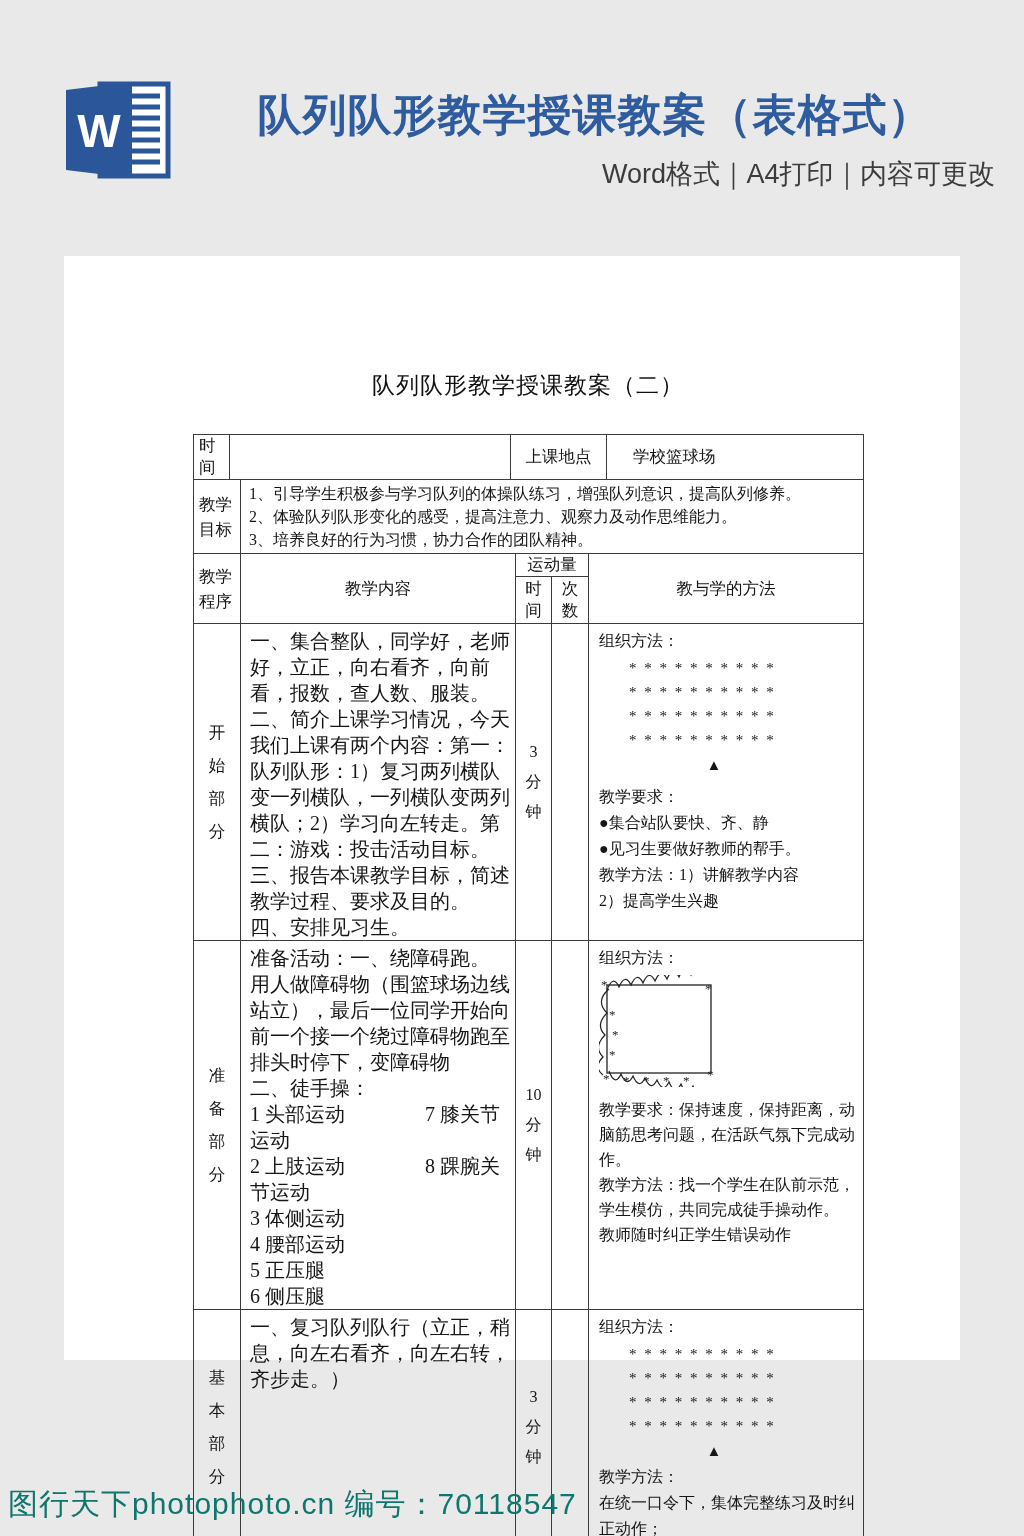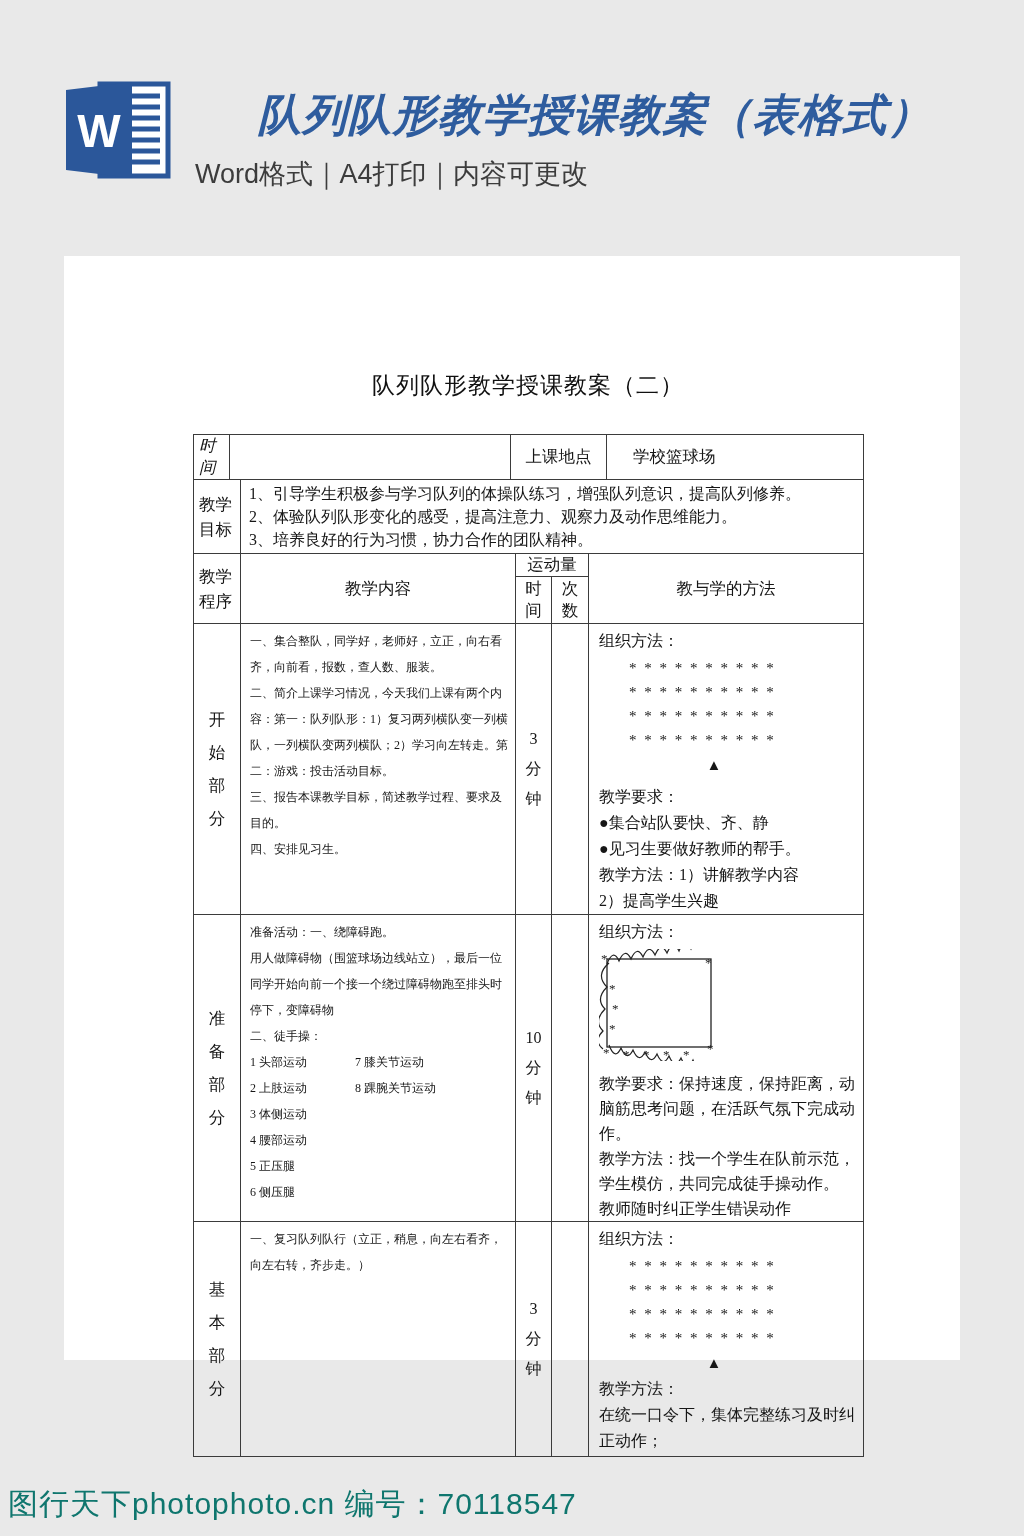--- a/index.html
+++ b/index.html
@@ -6,49 +6,49 @@
   body {
     width:1024px; height:1536px; position:relative;
     background:#e9e9e9; overflow:hidden;
     font-family:"Liberation Serif", serif;
   }
   
   .word-icon {position:absolute; left:58px; top:80px;}
   .banner-title {
     position:absolute; left:195px; top:86px; width:800px; text-align:center;
     font-family:"Liberation Sans", sans-serif; font-weight:bold;
-    font-size:44px; color:#2e5c9e; letter-spacing:1px; white-space:nowrap;font-style:italic;
+    font-size:44px; color:#2e5c9e; letter-spacing:1px; white-space:nowrap;
   }
   .banner-sub {
-    position:absolute; left:195px; top:156px; width:800px; text-align:left;
+    position:absolute; left:195px; top:156px; width:800px; text-align:right;
     font-family:"Liberation Sans", sans-serif; font-size:27px; color:#3c3c3c;
   }
   
   .page {position:absolute; left:64px; top:256px; width:896px; height:1104px; background:#ffffff;}
   .doc-title {
     position:absolute; left:129px; top:114px; width:670px; text-align:center;
     font-size:23px; color:#101010; letter-spacing:1px;
   }
   .tbl-wrap {position:absolute; left:129px; top:178px; width:670px;}
   table {border-collapse:collapse; table-layout:fixed; width:670px;}
   .t2,.t3 {margin-top:-1px;}
   td {
     border:1px solid #3b3b3b; font-size:16.5px; color:#161616;
     padding:0; overflow:hidden; vertical-align:middle;
   }
-  .lab {padding-left:5px;font-style:italic;}
+  .lab {padding-left:5px;}
   .ctr {text-align:center;}
   .val-left {padding-left:26px;}
   .obj-label {white-space:pre-line; line-height:25px; padding-left:5px;}
   .obj-content {padding:2px 8px; line-height:23px; font-size:16px;}
   .obj-content div {margin:0;}
   .hdr-proc {white-space:pre-line; line-height:25px; padding-left:5px;}
   .vert {white-space:pre-line; text-align:center; line-height:22px;}
   .sec-label {white-space:pre-line; text-align:center; line-height:33px;}
-  .sec-content {vertical-align:top; padding:4px 4px 0 9px; line-height:26px; font-size:12px;}
+  .sec-content {vertical-align:top; padding:4px 4px 0 9px; line-height:26px; font-size:20px;}
   .sec-time {white-space:pre-line; text-align:center; line-height:30px; font-size:16px;}
   .sec-methods {vertical-align:top; padding:4px 2px 0 10px; line-height:26px; font-size:16px;}
   .form-wrap {padding-left:30px; width:170px; margin-top:2px;}
   .formation {white-space:pre-line; line-height:24px; letter-spacing:2px; font-size:15px;}
   .marker {text-align:center; font-size:15px; line-height:26px;}
   .gap-s {height:6px;}
   .m25 {line-height:25px;}
   .exercises {white-space:pre-line; line-height:26px;}
   .diagram {margin:4px 0 2px 0;}
   

